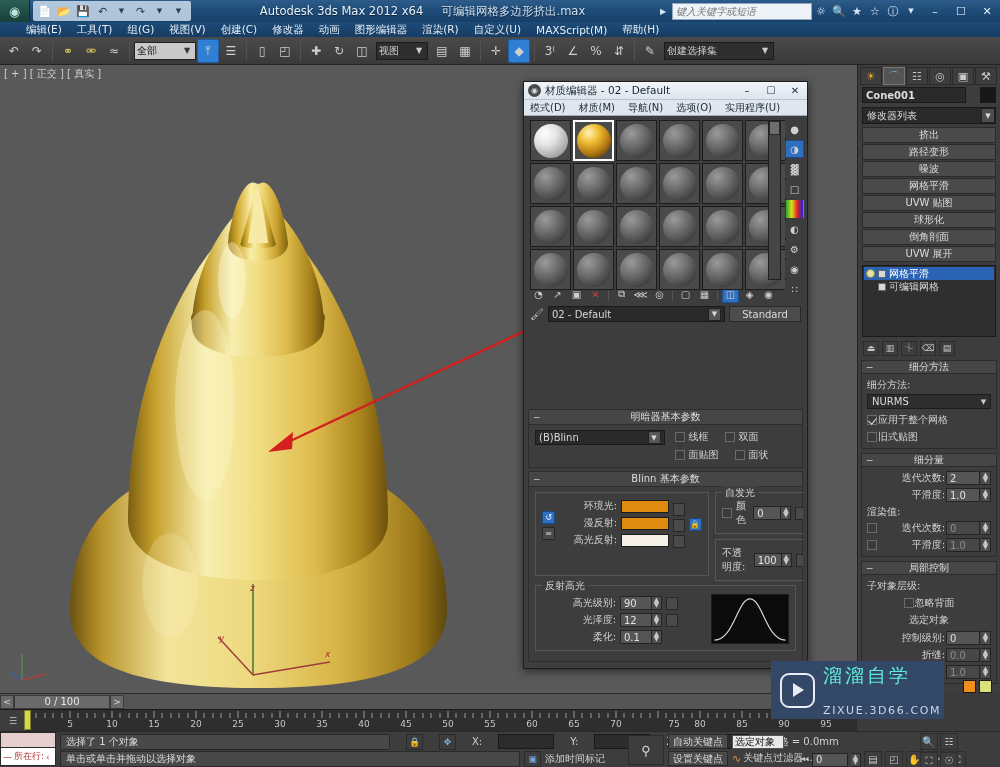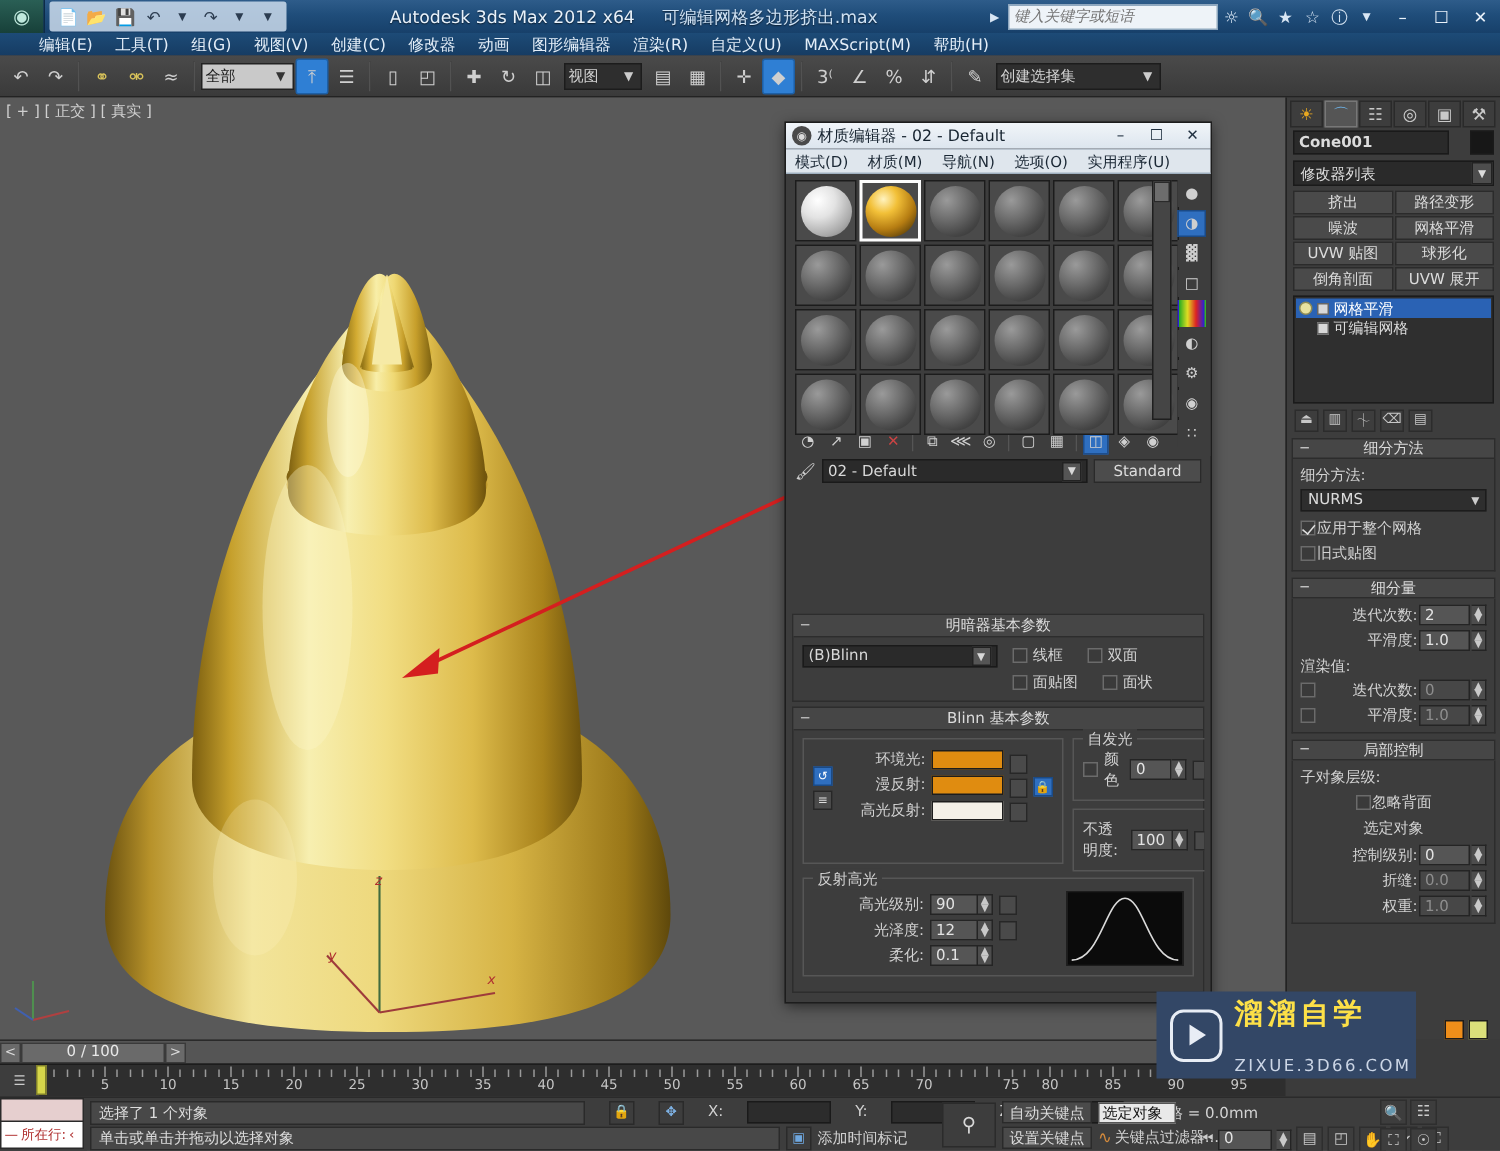--- a/index.html
+++ b/index.html
@@ -183,21 +183,21 @@
     display:flex;align-items:center;justify-content:center;font-size:11px;color:#cacaca;}
   .ctab.sel{background:#555;border-color:#777;}
   .objrow{display:flex;gap:14px;padding:2px 4px;font-weight:bold;}
   .objname{flex:1;height:16px;background:#2a2a2a;border:1px solid #1a1a1a;color:#dcdcdc;
     font-size:10px;display:flex;align-items:center;padding-left:3px;}
   .objcol{width:16px;height:16px;background:#171717;border:1px solid #1a1a1a;}
   .modlist{margin:2px 4px;height:17px;background:#2a2a2a;border:1px solid #1a1a1a;
     display:flex;align-items:center;padding-left:4px;color:#dcdcdc;font-size:10px;}
   .modlist .ar{margin-left:auto;width:14px;height:15px;background:#4d4d4d;border:1px solid #222;
     display:flex;align-items:center;justify-content:center;font-size:7px;margin-right:0px;}
-  .mbtns{display:grid;grid-template-columns:1fr 1fr;gap:1px;margin:3px 4px;}
+  .mbtns{display:grid;grid-template-columns:1fr;gap:1px;margin:3px 4px;}
   .mb{height:16px;background:#4a4a4a;border:1px solid #2b2b2b;color:#dcdcdc;font-size:10px;
     display:flex;align-items:center;justify-content:center;}
   .stack{margin:3px 4px;height:72px;background:#2f2f2f;border:1px solid #1b1b1b;padding:1px;}
   .srow{height:13px;display:flex;align-items:center;gap:3px;padding-left:2px;font-size:10px;color:#dcdcdc;}
   .srow.sel{background:#2a62b4;color:#fff;}
   .bulb{width:9px;height:9px;border-radius:50%;background:#e8e2a0;border:1px solid #8d8a55;}
   .sq{width:8px;height:8px;background:#d8d8d8;border:1px solid #666;}
   .stackbar{display:flex;align-items:center;gap:3px;margin:2px 5px 0;height:16px;}
   .stackbar div{width:16px;height:15px;background:#3d3d3d;border:1px solid #2c2c2c;
     display:flex;align-items:center;justify-content:center;font-size:9px;color:#c8c8c8;}
@@ -250,21 +250,21 @@
   .navbtn{width:18px;height:17px;background:#3d3d3d;border:1px solid #2e2e2e;
     display:flex;align-items:center;justify-content:center;font-size:10px;color:#cacaca;}
 
   
   .wmark{position:absolute;left:771px;top:661px;width:173px;height:58px;background:#334766;
     display:flex;align-items:center;padding-left:9px;gap:8px;}
   .wm-logo{width:35px;height:35px;border:2.5px solid #e8edf5;border-radius:9px;
     display:flex;align-items:center;justify-content:center;}
   .wm-tri{width:0;height:0;border-left:11px solid #e8edf5;border-top:7px solid transparent;
     border-bottom:7px solid transparent;margin-left:2px;}
-  .wm-txt .t1{color:#fde047;font-size:19px;letter-spacing:3px;font-weight:bold;}
+  .wm-txt .t1{color:#5eead4;font-size:19px;letter-spacing:3px;font-weight:normal;}
   .wm-txt .t2{color:#ccd6e6;font-size:11px;letter-spacing:1.6px;margin-top:15px;text-align:right;}
   .swatch2{position:absolute;right:8px;top:680px;display:flex;gap:3px;}
   .swatch2 div{width:13px;height:13px;border:1px solid #1c1c1c;}
 </style>
 </head>
 <body>
 
 <div class="app">
 
   <div class="titlebar">

